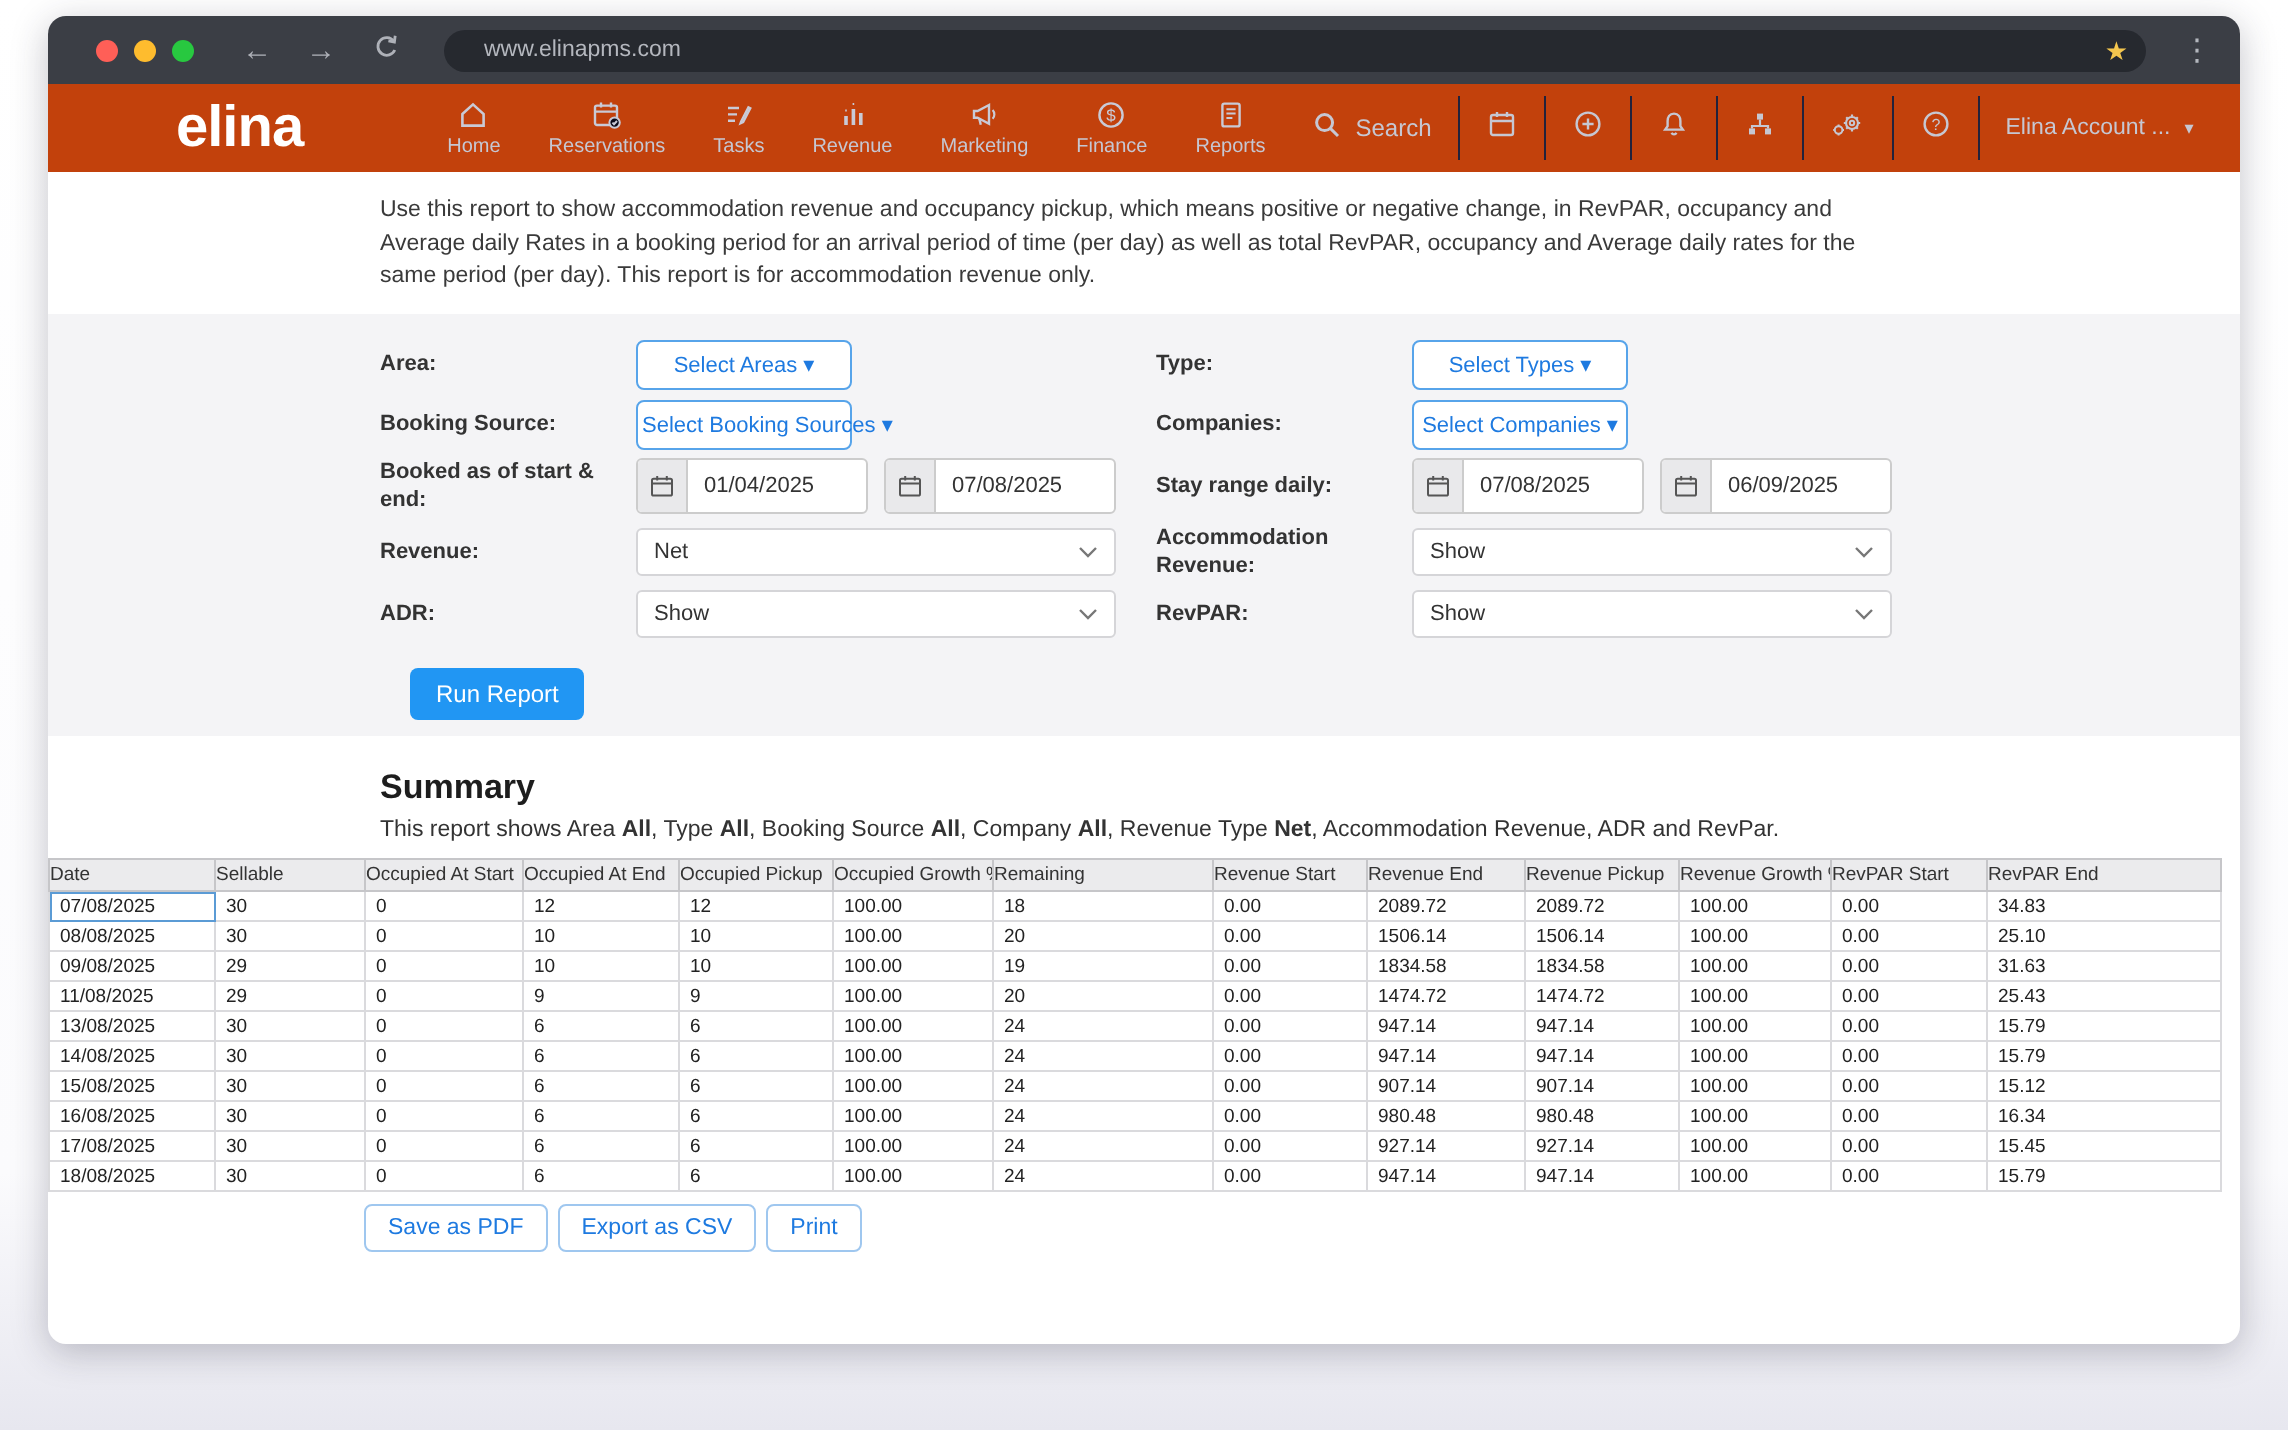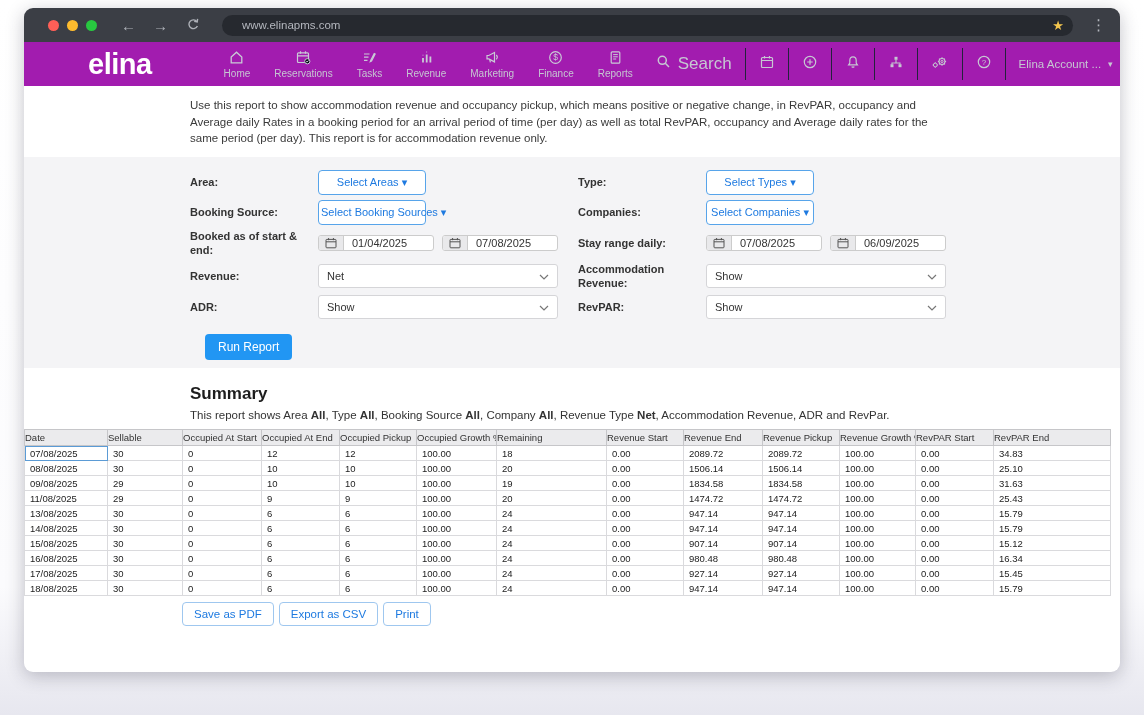--- a/index.html
+++ b/index.html
@@ -19,49 +19,49 @@
   .lights{ display:flex; gap:8px; }
   .light{ width:11px; height:11px; border-radius:50%; }
   .l-red{ background:#ff5f57; } .l-yellow{ background:#febc2e; } .l-green{ background:#28c840; }
   .chrome-btns{ display:flex; gap:17px; margin-left:24px; color:#aeb1b8; font-size:15px; align-items:center; }
   .chrome-btn{ cursor:pointer; line-height:1; }
   .url-pill{ flex:1; height:21px; background:#26292f; border-radius:11px; margin:0 10px 0 22px; display:flex; align-items:center; padding:0 9px 0 20px; }
   .url-text{ color:#b4b7be; font-size:11.5px; flex:1; }
   .star{ color:#f4c64e; font-size:13px; cursor:pointer; line-height:1; }
   .kebab{ color:#b4b7be; font-size:15px; margin-left:8px; cursor:pointer; }
   
-  .nav{ height:44px; background:#a21caf; display:flex; align-items:center; }
+  .nav{ height:44px; background:#c2410c; display:flex; align-items:center; }
   .logo{ color:#fff; font-size:29px; font-weight:bold; margin-left:64px; letter-spacing:-.5px; cursor:pointer; }
   .nav-items{ display:flex; margin-left:62px; gap:4px; }
   .nav-item{ display:flex; flex-direction:column; align-items:center; gap:2px; padding:0 10px; cursor:pointer; }
   .nav-ic{ height:17px; } .nav-ic svg{ display:block; }
   .nav-lb{ color:#c6c7d2; font-size:10px; white-space:nowrap; }
   .nav-right{ margin-left:auto; margin-right:112px; display:flex; align-items:stretch; height:32px; }
   .nav-cell{ display:flex; align-items:center; padding:0 13px; border-left:1px solid #22223c; color:#c6c7d2; cursor:pointer; }
   .nav-cell:first-child{ border-left:none; }
-  .search-cell{ gap:7px; font-size:17px; }
+  .search-cell{ gap:7px; font-size:12px; }
   .account-cell{ font-size:11.5px; gap:7px; white-space:nowrap; }
   .caret{ font-size:9px; color:#c6c7d2; }
   
   .purplebar{ height:30px; display:flex; align-items:center; padding-left:168px;
     background:linear-gradient(100deg,#9a7ec6 0%,#6a4daa 20%,#42297f 48%,#2b1960 75%,#311d68 100%); }
   .purple-title{ color:#fff; font-size:12.5px; }
   
   .content{ background:#fff; height:556px; overflow:hidden; }
   .desc{ margin:11px 0 0 166px; width:742px; font-size:11.5px; line-height:1.45; color:#3a3a3a; }
   
   .filters{ background:#f4f4f6; margin-top:10px; padding:12px 0 8px 166px; }
   .f-row{ display:flex; align-items:center; margin-bottom:4px; min-height:26px; }
   .f-label{ width:128px; font-size:11px; font-weight:bold; color:#333; line-height:1.3; flex-shrink:0; padding-right:6px; }
   .f-ctrl{ width:240px; flex-shrink:0; display:flex; align-items:center; }
   .f-gap{ width:20px; flex-shrink:0; }
   .dd-btn{ width:108px; background:#fff; border:1px solid #57a4ea; border-radius:4px; color:var(--accent);
     font-size:11px; padding:5px 2px; text-align:center; cursor:pointer; font-family:inherit; white-space:nowrap; }
   .date-wrap{ display:flex; gap:8px; }
-  .date-inp{ width:116px; height:16px; background:#fff; border:1px solid #ccc; border-radius:3px; display:flex; align-items:center; overflow:hidden; cursor:text; }
+  .date-inp{ width:116px; height:28px; background:#fff; border:1px solid #ccc; border-radius:3px; display:flex; align-items:center; overflow:hidden; cursor:text; }
   .date-ic{ width:25px; height:100%; background:#e9e9eb; border-right:1px solid #ccc; display:flex; align-items:center; justify-content:center; flex-shrink:0; }
   .date-val{ font-size:11px; color:#333; padding-left:8px; }
   .sel{ width:240px; height:24px; background:#fff; border:1px solid #d5d5d8; border-radius:3px; display:flex;
     align-items:center; justify-content:space-between; padding:0 8px; font-size:11px; color:#333; cursor:pointer; }
   .run-btn{ margin-top:10px; background:var(--run); color:#fff; font-size:12px; padding:6px 13px; border:none; border-radius:4px; cursor:pointer; font-family:inherit;margin-left:15px; }
   
   .summary-h{ margin:16px 0 0 166px; font-size:17px; font-weight:bold; color:#1d1d1d; }
   .summary-line{ margin:5px 0 0 166px; font-size:11.5px; color:#333; }
   
   .tbl-wrap{ margin-top:8px; }

